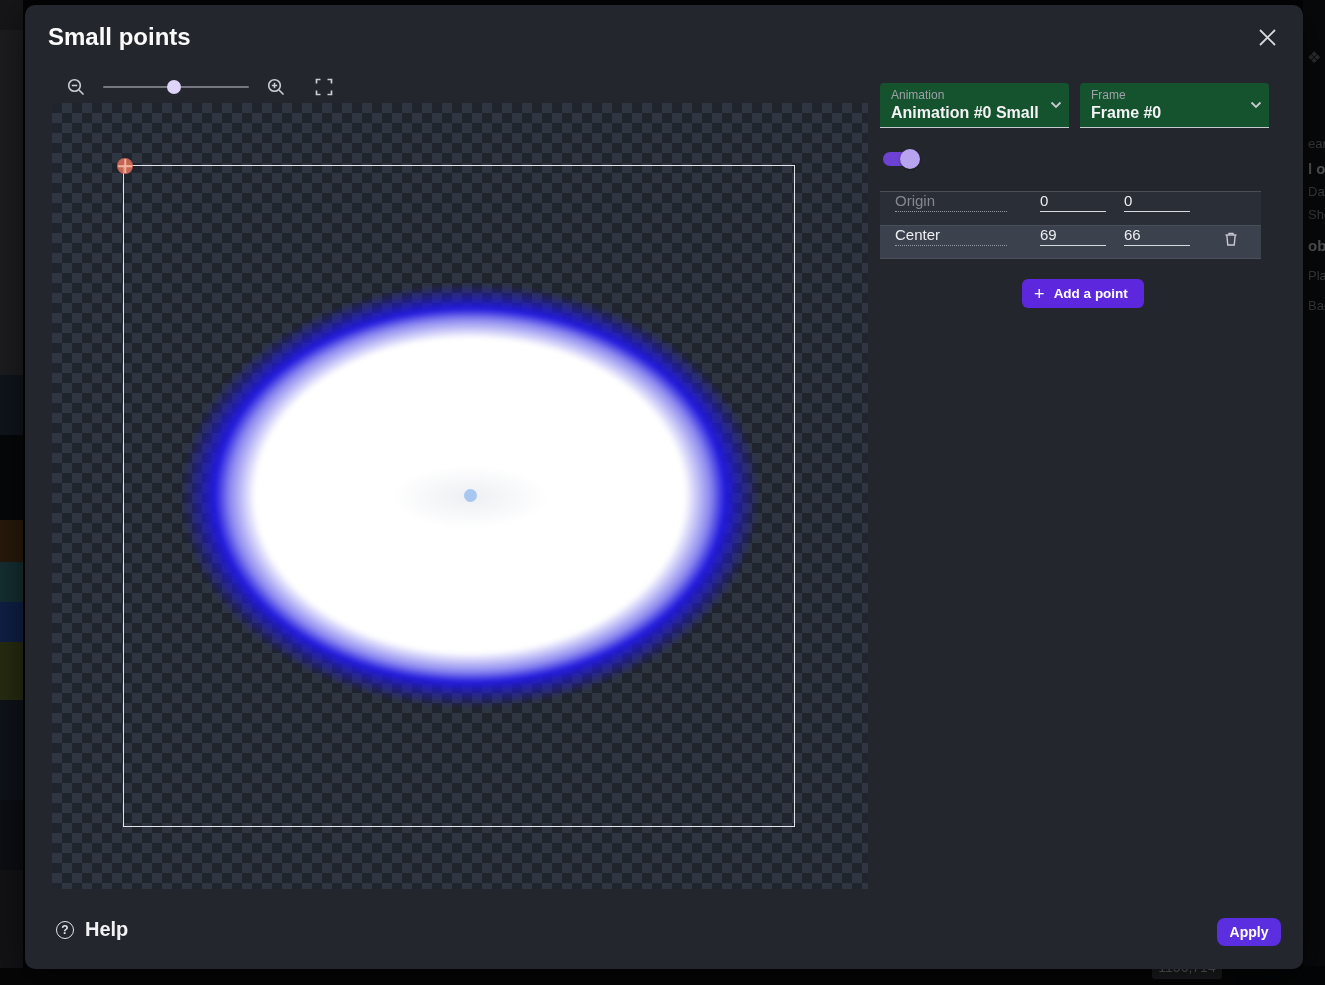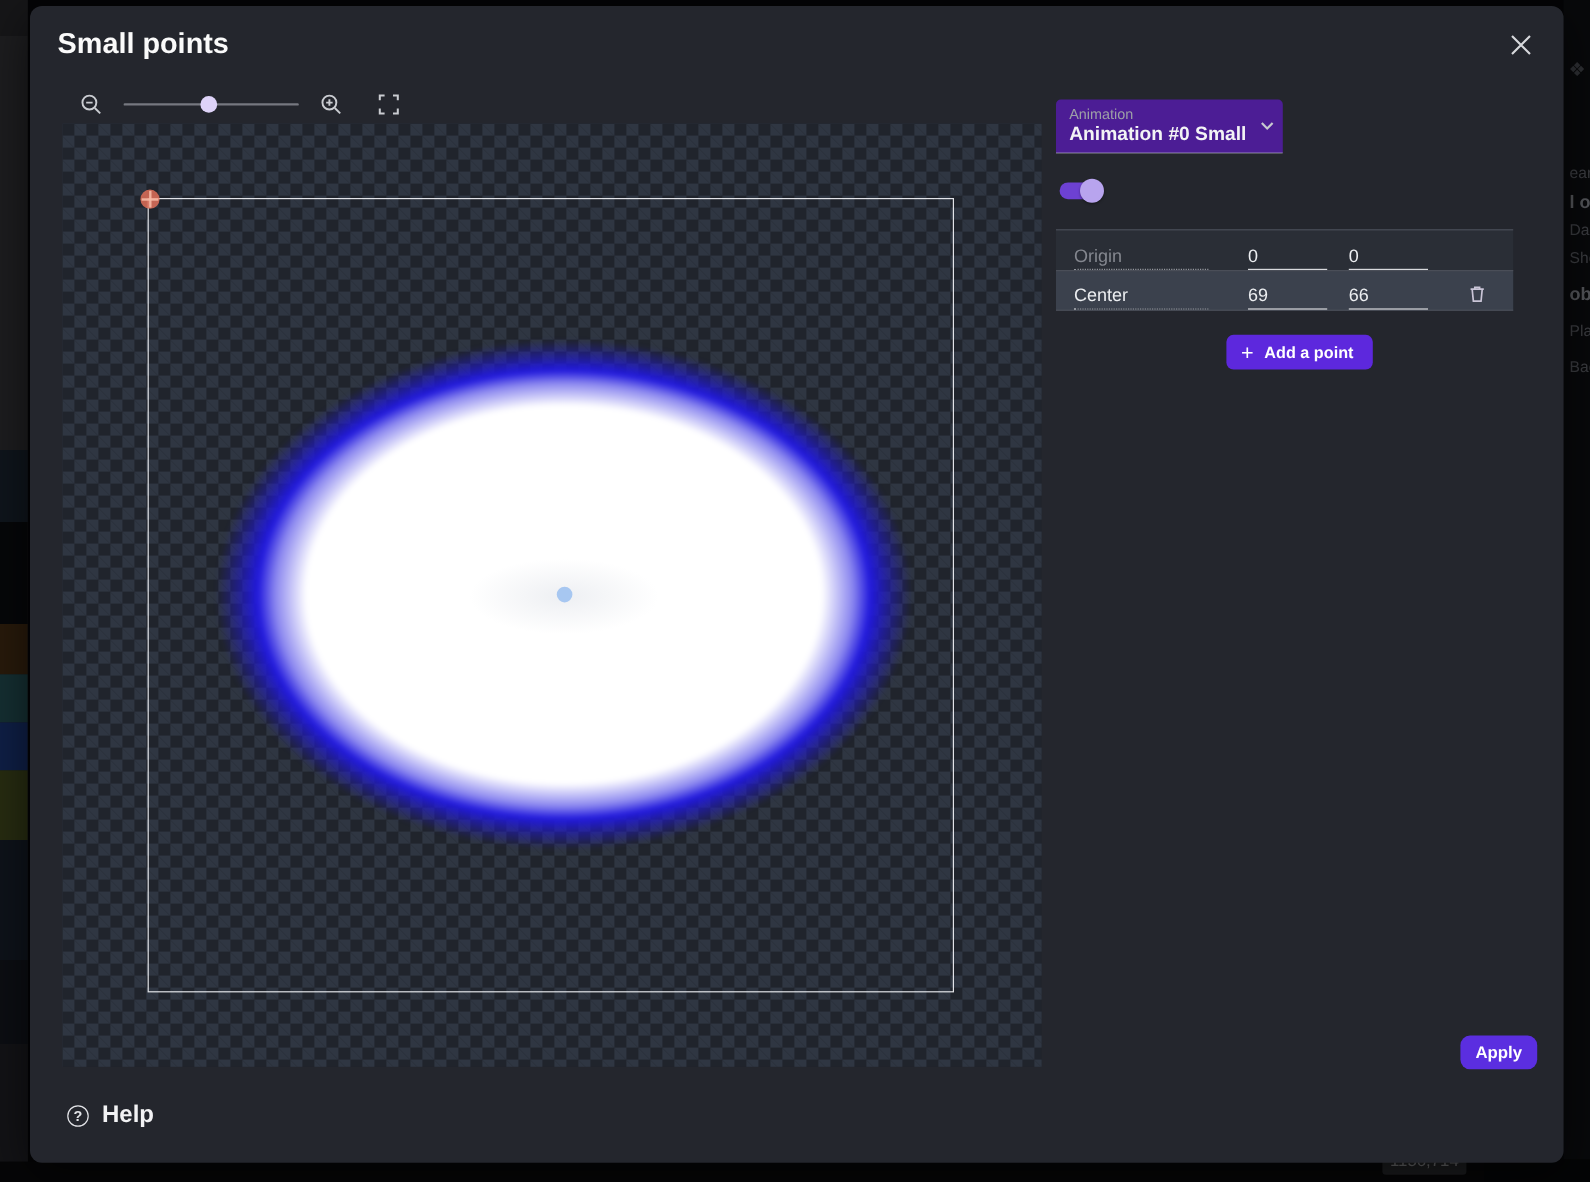--- a/index.html
+++ b/index.html
@@ -54,37 +54,37 @@
                    background:rgba(224,110,88,.85); cursor:grab; }
   .origin-handle::before, .origin-handle::after { content:""; position:absolute; background:rgba(245,185,165,.9); }
   .origin-handle::before { left:50%; top:1px; bottom:1px; width:1.5px; transform:translateX(-50%); }
   .origin-handle::after  { top:50%; left:1px; right:1px; height:1.5px; transform:translateY(-50%); }
   .center-handle { position:absolute; left:412px; top:386px; width:13px; height:13px; border-radius:50%;
                    background:#a7c7f1; cursor:grab; }
 
   
   .panel { position:absolute; left:855px; top:78px; width:406px; }
   .selects { display:flex; gap:11px; }
-  .select-field { position:relative; width:189px; height:45px; background:#4c1d95;
+  .select-field { position:relative; width:189px; height:45px; background:#14532d;
                   border-radius:4px 4px 0 0; border-bottom:1px solid #c7c9cf; cursor:pointer; overflow:hidden; }
   .select-field .flabel { position:absolute; left:11px; top:5px; font-size:12px; color:#9da0a7; }
   .select-field .fvalue { position:absolute; left:11px; top:21px; right:26px; font-size:16px; font-weight:bold;
                           color:#f3f3f5; white-space:nowrap; overflow:hidden; }
   .select-field .chev { position:absolute; right:6px; top:15px; color:#c7c9cf; }
 
   .toggle-row { display:flex; align-items:center; margin-top:21px; height:20px; }
   .switch { position:relative; width:34px; height:14px; margin:0 14px 0 3px; cursor:pointer; }
   .switch .track { position:absolute; inset:0; border-radius:7px; background:#6d41d2; }
   .switch .knob  { position:absolute; right:-3px; top:-3px; width:20px; height:20px; border-radius:50%;
                    background:#b8a4ee; box-shadow:0 1px 2px rgba(0,0,0,.4); }
   .toggle-label { font-size:15px; color:#f0f0f2; }
 
   .points-table { margin-top:22px; width:381px; }
   .pt-header { display:flex; height:26px; align-items:center; font-size:15px; font-weight:bold; color:#f2f2f4; }
-  .pt-row { display:flex; height:34px; align-items:flex-end; border-top:1px solid #4a4e58; background:#2a2e36; }
+  .pt-row { display:flex; height:34px; align-items:flex-start; border-top:1px solid #4a4e58; background:#2a2e36; }
   .pt-row.selected { background:#3b414d; }
   .pt-row:last-of-type { border-bottom:1px solid #4a4e58; }
   .col-name { width:160px; padding-left:15px; }
   .col-x, .col-y { width:84px; }
   .col-action { width:46px; display:flex; justify-content:center; }
   .pt-input { background:transparent; border:none; outline:none; font-family:inherit;
               font-size:15px; color:#eceef1; }
   .name-input { width:112px; border-bottom:1px dotted #93969d; padding-bottom:2px; }
   .name-input.muted { color:#84878f; }
   .num-input { width:66px; border-bottom:1px solid #d8d9dd; padding-bottom:2px; }
@@ -94,21 +94,21 @@
   .add-point-btn { display:flex; align-items:center; gap:9px; height:29px; padding:0 16px 0 12px;
                    background:#5d28dd; color:#fff; border:none; border-radius:6px;
                    font-family:inherit; font-size:13.5px; font-weight:bold; cursor:pointer; }
   .add-point-btn .plus { font-size:18px; font-weight:normal; line-height:1; }
 
   
   .help-row { position:absolute; left:31px; top:913px; display:flex; align-items:center; gap:11px; cursor:pointer; }
   .help-icon { width:18px; height:18px; border:1.6px solid #e3e4e8; border-radius:50%;
                color:#e3e4e8; font-size:12px; font-weight:bold; display:flex; align-items:center; justify-content:center; }
   .help-label { font-size:20px; font-weight:bold; color:#f2f2f4; }
-  .apply-btn { position:absolute; left:1192px; top:858px; width:64px; height:28px;
+  .apply-btn { position:absolute; left:1192px; top:913px; width:64px; height:28px;
                background:#5b2ee0; color:#fff; border:none; border-radius:8px;
                font-family:inherit; font-size:14px; font-weight:bold; cursor:pointer; }
 </style>
 </head>
 <body>
 
 <div class="bg-layer">
   <div class="bg-left-strip">
     <div class="seg" style="top:0;height:30px;background:#28292c;"></div>
     <div class="seg" style="top:30px;height:345px;background:#353639;"></div>
@@ -192,20 +192,29 @@
     <div class="selects">
       <div class="select-field">
         <span class="flabel">Animation</span>
         <span class="fvalue">Animation #0 Small S</span>
         <span class="chev">
           <svg width="14" height="14" viewBox="0 0 14 14" fill="none" stroke="currentColor" stroke-width="1.8">
               <path d="M2.5 4.5 L7 9 L11.5 4.5"></path>
             </svg>
         </span>
       </div>
+      <div class="select-field">
+        <span class="flabel">Frame</span>
+        <span class="fvalue">Frame #0</span>
+        <span class="chev">
+          <svg width="14" height="14" viewBox="0 0 14 14" fill="none" stroke="currentColor" stroke-width="1.8">
+              <path d="M2.5 4.5 L7 9 L11.5 4.5"></path>
+            </svg>
+        </span>
+      </div>
     </div>
 
 
     <div class="toggle-row">
       <div class="switch">
         <div class="track"></div>
           <div class="knob"></div>
       </div>
     </div>
 

